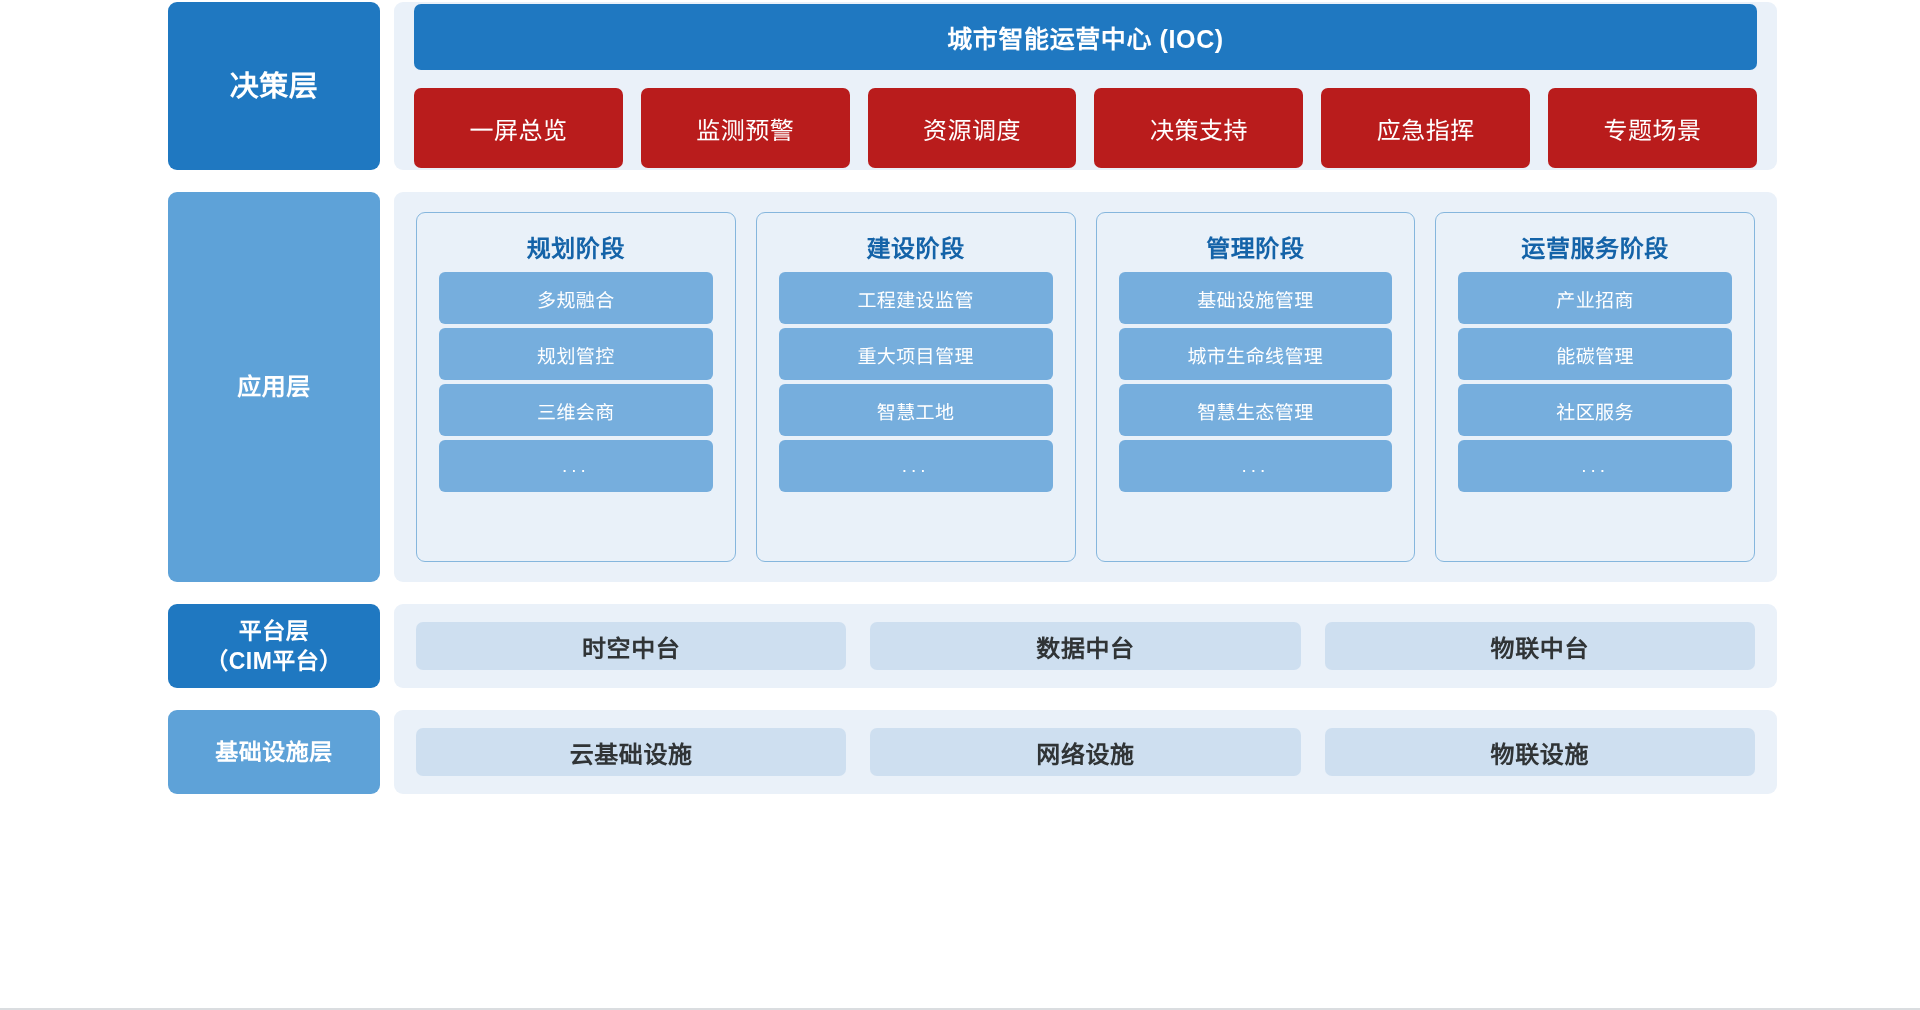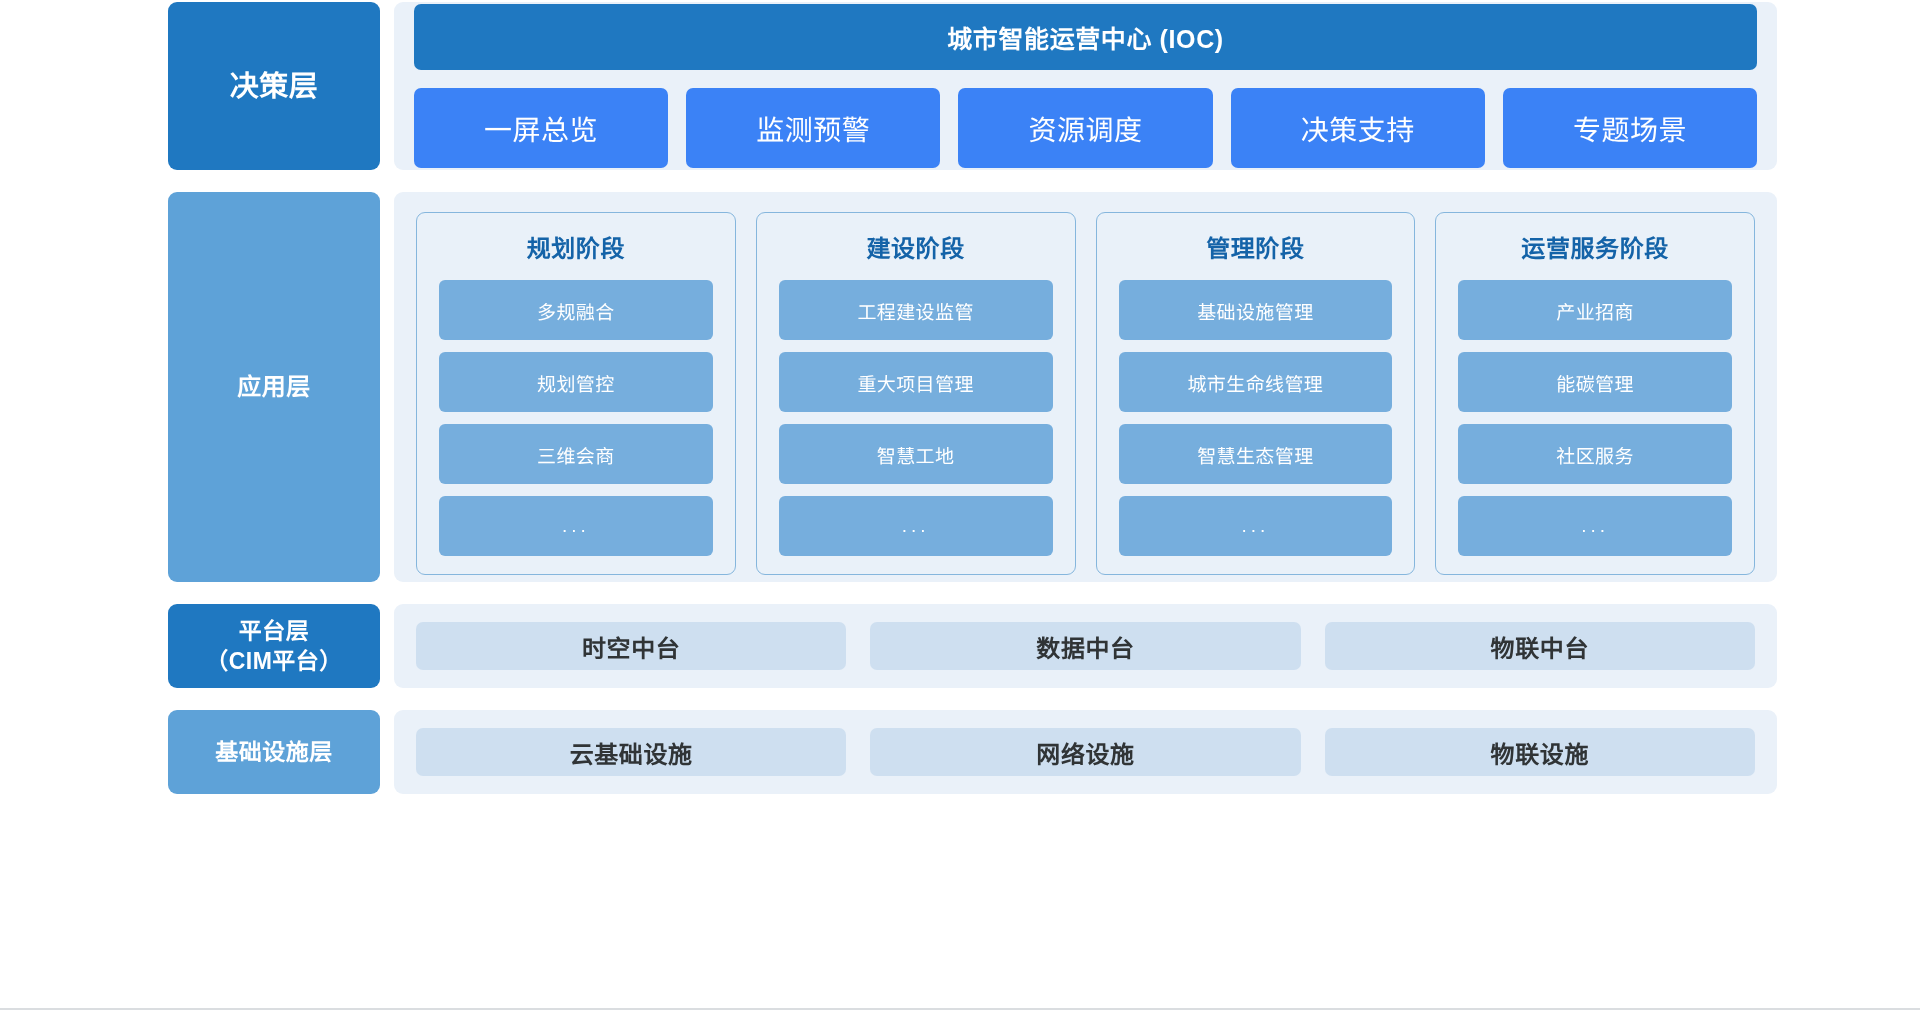--- a/index.html
+++ b/index.html
@@ -79,27 +79,27 @@
     letter-spacing: .6px;
   }
 
   .decision-chips {
     display: flex;
     gap: 18px;
     flex: 1 1 auto;
   }
   .chip {
     flex: 1 1 0;
-    background: #3b82f6;
+    background: #b91c1c;
     color: #ffffff;
     border-radius: 7px;
     display: flex;
     align-items: center;
     justify-content: center;
-    font-size: 28px;
+    font-size: 24px;
     letter-spacing: .5px;
   }
 
   
   .row-app { height: 390px; }
   .row-app .layer-label { font-size: 24px; }
   .row-app .layer-panel { padding: 20px 22px; }
 
   .stage-grid {
     display: flex;
@@ -107,35 +107,35 @@
     flex: 1 1 auto;
   }
   .stage-col {
     flex: 1 1 0;
     border: 1px solid #85b6dd;
     border-radius: 9px;
     background: #e9f1f9;
     padding: 16px 22px 18px 22px;
     display: flex;
     flex-direction: column;
-    gap: 12px;
+    gap: 4px;
   }
   .stage-title {
     text-align: center;
     color: #1463a8;
     font-weight: bold;
     font-size: 24px;
     letter-spacing: .6px;
     margin-bottom: 4px;
   }
   .stage-item {
     background: #76aedd;
     color: #ffffff;
     border-radius: 6px;
-    height: 60px;
+    height: 52px;
     display: flex;
     align-items: center;
     justify-content: center;
     font-size: 19px;
     letter-spacing: .4px;
   }
   .stage-item.ellipsis { letter-spacing: 4px; font-size: 19px; }
 
   
   .row-flat { height: 84px; }
@@ -178,20 +178,21 @@
     <div class="layer-label label-dark">决策层</div>
 
     <div class="layer-panel">
       <div class="ioc-banner">城市智能运营中心 (IOC)</div>
 
       <div class="decision-chips">
         <div class="chip">一屏总览</div>
         <div class="chip">监测预警</div>
         <div class="chip">资源调度</div>
         <div class="chip">决策支持</div>
+        <div class="chip">应急指挥</div>
         <div class="chip">专题场景</div>
       </div>
     </div>
   </div>
 
   <div class="layer-row row-app">
     <div class="layer-label label-mid">应用层</div>
 
     <div class="layer-panel">
       <div class="stage-grid">

